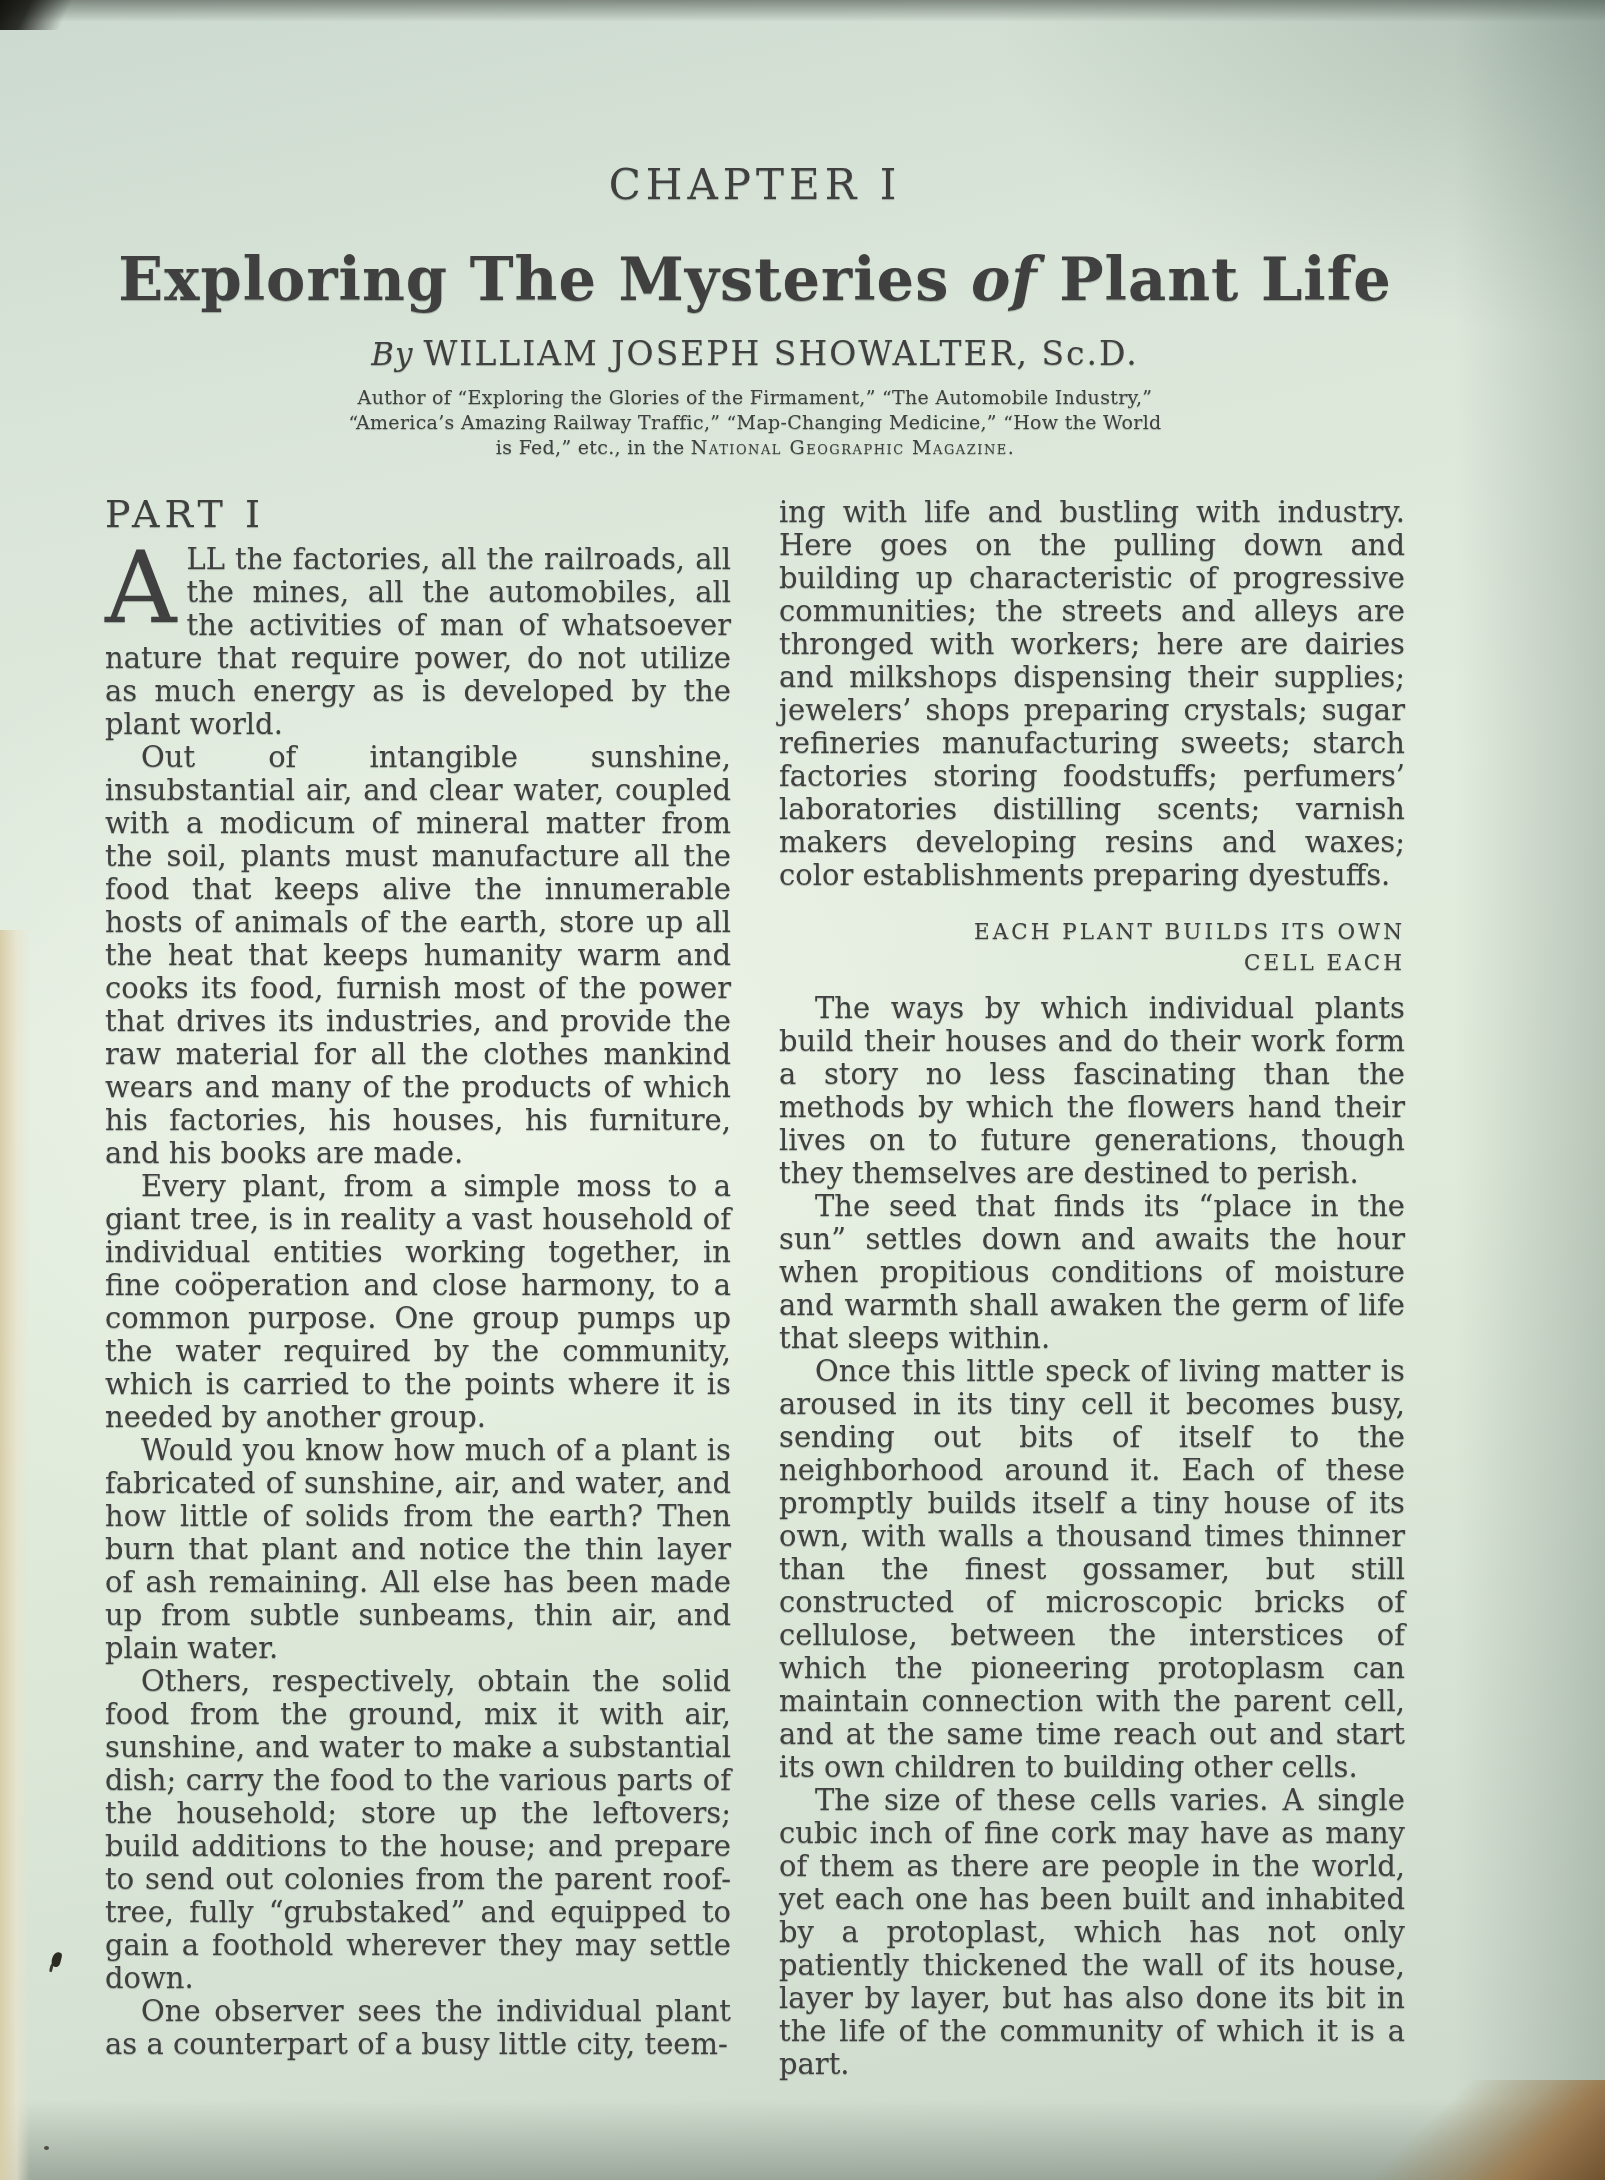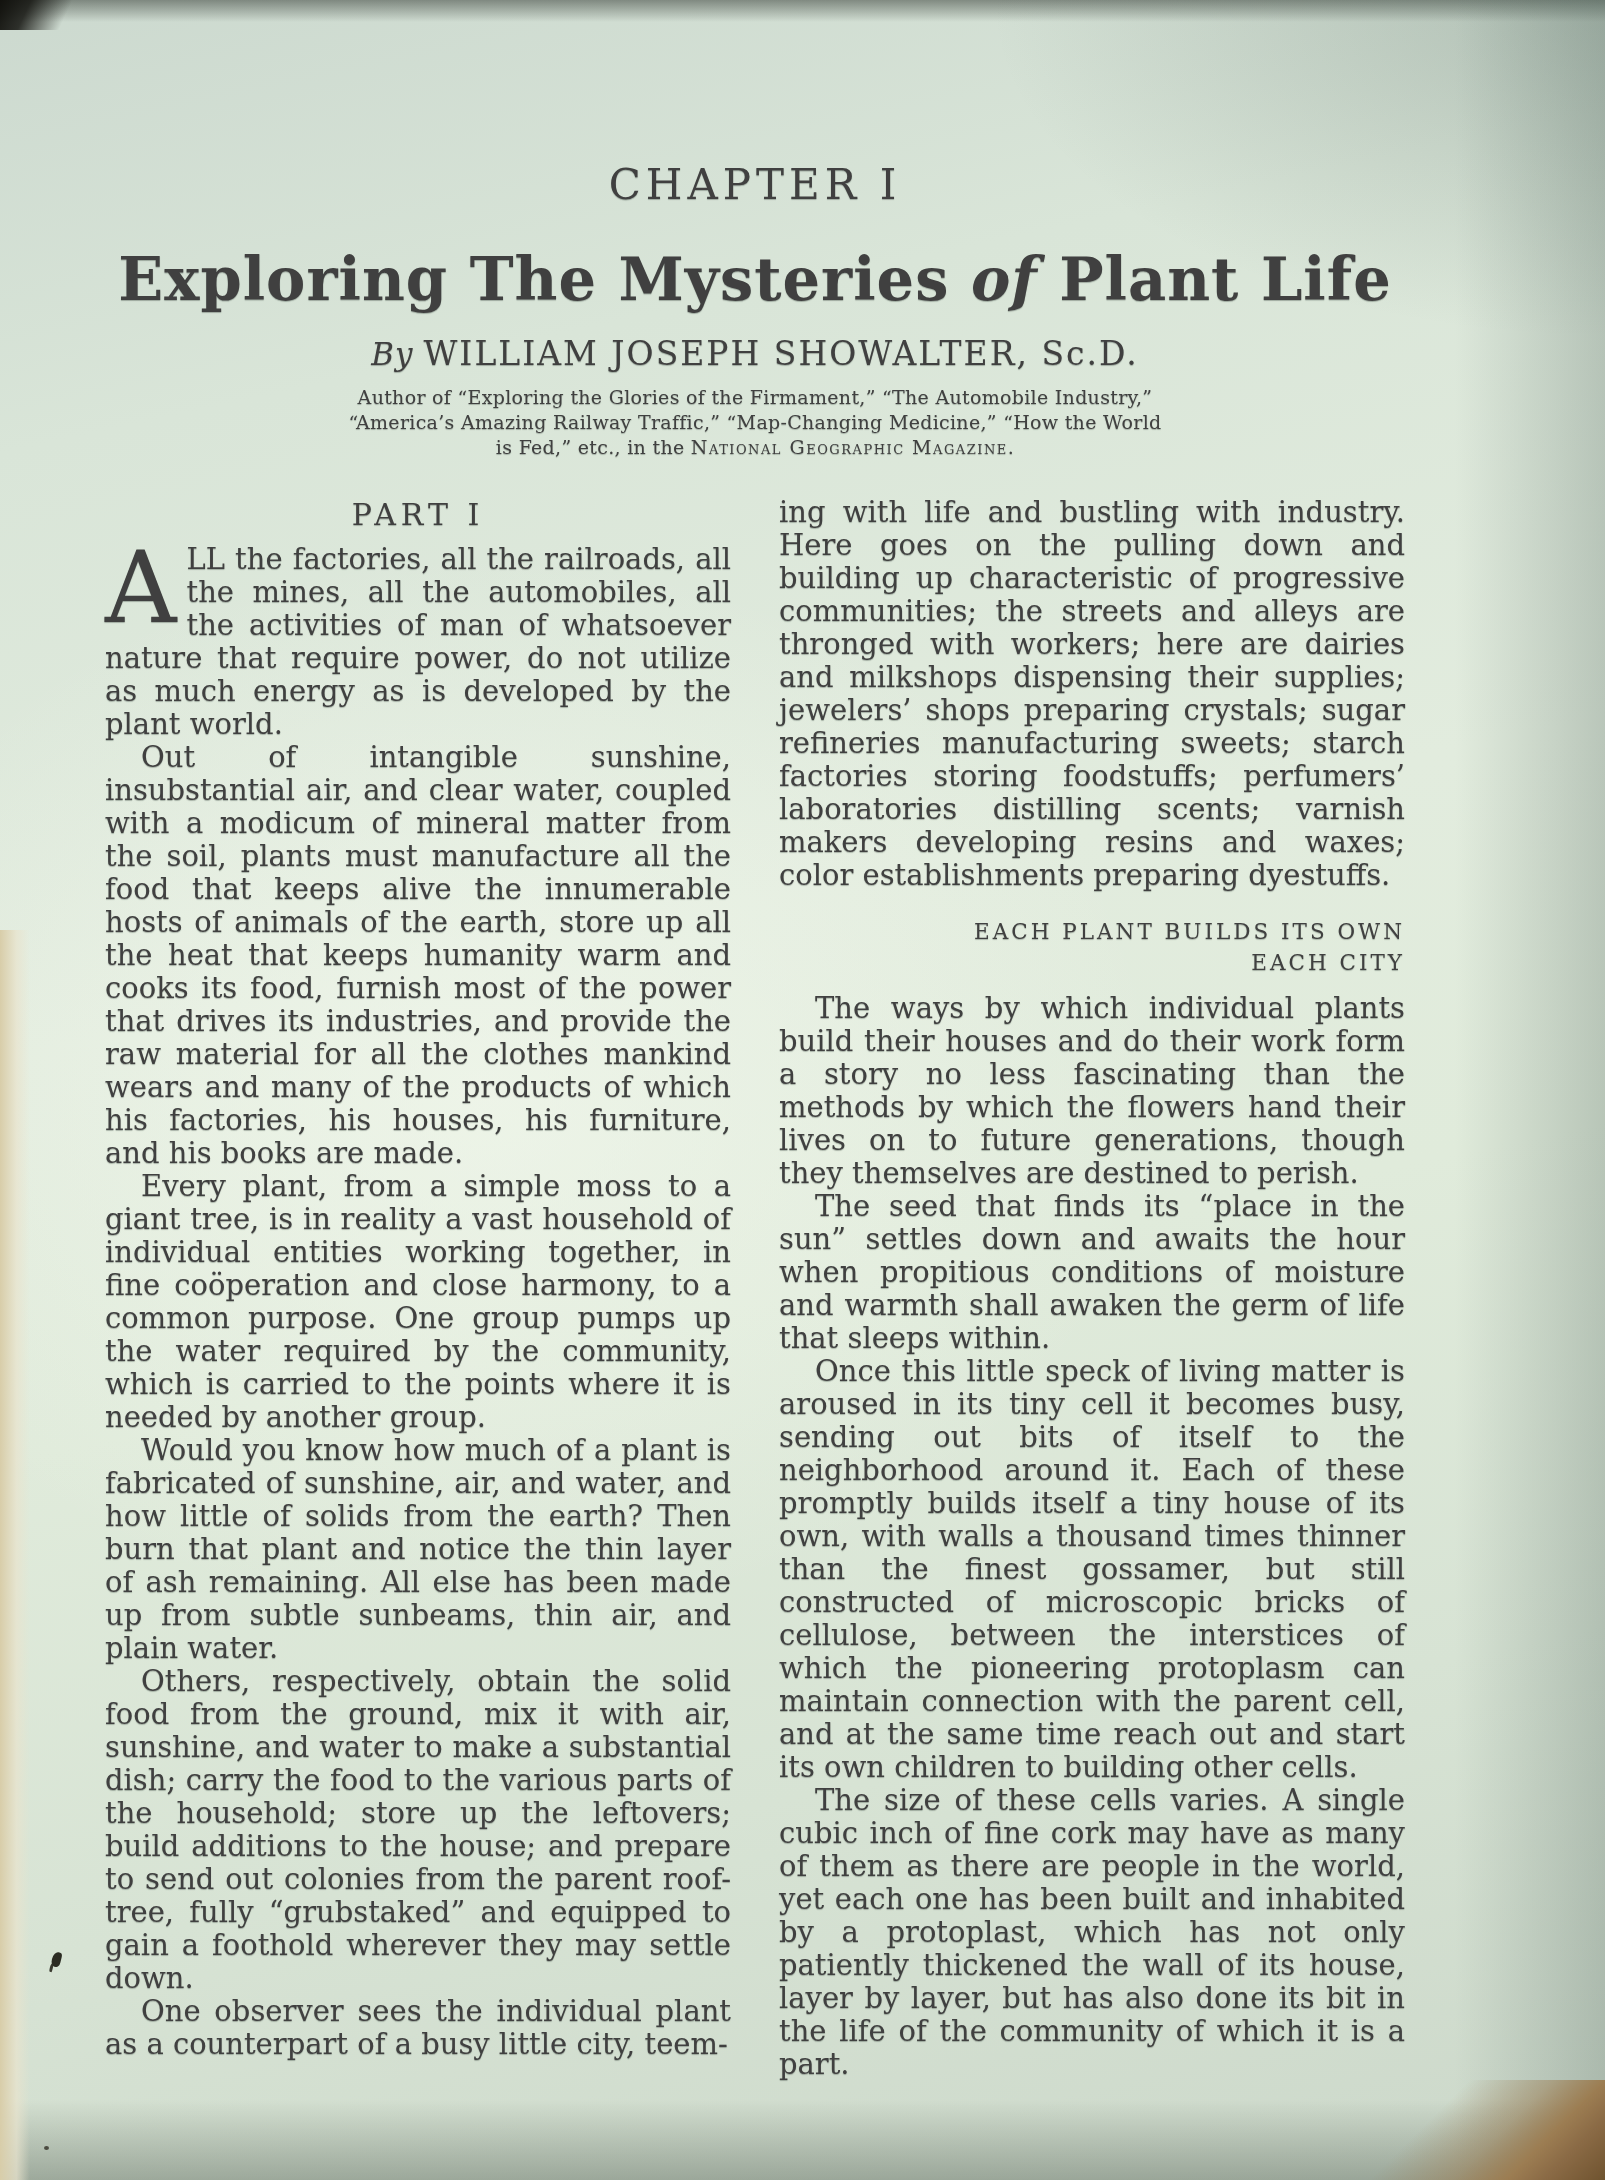--- a/index.html
+++ b/index.html
@@ -50,21 +50,21 @@
   .credits { text-align: center; margin-top: 12px; font-size: 19px; line-height: 25px; letter-spacing: 0.3px; }
   .sc { font-variant: small-caps; letter-spacing: 1.5px; }
 
   .columns { display: flex; gap: 48px; margin-top: 36px; text-align: justify;
     font-size: 29px; line-height: 33px; }
   .col { flex: 1; min-width: 0; }
   .col p { margin: 0; text-indent: 36px; }
   .col p.first, .col p.noindent { text-indent: 0; }
   .dropcap { float: left; font-size: 99px; line-height: 80px; padding: 5px 10px 0 0; }
 
-  .part { text-align: center; font-size: 30px; font-weight: normal; letter-spacing: 5px; margin: 2px 0 12px; }
+  .part { font-size: 38px; font-weight: normal; letter-spacing: 5px; margin: 2px 0 12px; }
   .section-head { text-align: center; font-size: 25px; font-weight: normal; font-variant: small-caps;
     letter-spacing: 2.5px; margin: 0 0 18px; }
   .subhead { text-align: right; font-size: 21.5px; font-weight: normal; letter-spacing: 3px;
     line-height: 31px; margin: 24px 0 14px; }
 </style>
 </head>
 <body>
 
 <div class="scan-root">
   <div class="page-surface"></div>
@@ -97,21 +97,21 @@
         <p class="first"><span class="dropcap">A</span><span>LL the factories, all the railroads, all the mines, all the automobiles, all the activities of man of whatsoever nature that require power, do not utilize as much energy as is developed by the plant world.</span></p>
         <p>Out of intangible sunshine, insubstantial air, and clear water, coupled with a modicum of mineral matter from the soil, plants must manufacture all the food that keeps alive the innumerable hosts of animals of the earth, store up all the heat that keeps humanity warm and cooks its food, furnish most of the power that drives its industries, and provide the raw material for all the clothes mankind wears and many of the products of which his factories, his houses, his furniture, and his books are made.</p>
         <p>Every plant, from a simple moss to a giant tree, is in reality a vast household of individual entities working together, in fine coöperation and close harmony, to a common purpose.  One group pumps up the water required by the community, which is carried to the points where it is needed by another group.</p>
         <p>Would you know how much of a plant is fabricated of sunshine, air, and water, and how little of solids from the earth? Then burn that plant and notice the thin layer of ash remaining.  All else has been made up from subtle sunbeams, thin air, and plain water.</p>
         <p>Others, respectively, obtain the solid food from the ground, mix it with air, sunshine, and water to make a substantial dish; carry the food to the various parts of the household; store up the leftovers; build additions to the house; and prepare to send out colonies from the parent roof-tree, fully “grubstaked” and equipped to gain a foothold wherever they may settle down.</p>
         <p>One observer sees the individual plant as a counterpart of a busy little city, teem-</p>
       </section>
 
       <section class="col">
         <p class="noindent">ing with life and bustling with industry. Here goes on the pulling down and building up characteristic of progressive communities; the streets and alleys are thronged with workers; here are dairies and milkshops dispensing their supplies; jewelers’ shops preparing crystals; sugar refineries manufacturing sweets; starch factories storing foodstuffs; perfumers’ laboratories distilling scents; varnish makers developing resins and waxes; color establishments preparing dyestuffs.</p>
-        <h4 class="subhead"><span>EACH PLANT BUILDS ITS OWN</span><br><span>EACH CITY</span></h4>
+        <h4 class="subhead"><span>EACH PLANT BUILDS ITS OWN</span><br><span>CELL EACH</span></h4>
         <p>The ways by which individual plants build their houses and do their work form a story no less fascinating than the methods by which the flowers hand their lives on to future generations, though they themselves are destined to perish.</p>
         <p>The seed that finds its “place in the sun” settles down and awaits the hour when propitious conditions of moisture and warmth shall awaken the germ of life that sleeps within.</p>
         <p>Once this little speck of living matter is aroused in its tiny cell it becomes busy, sending out bits of itself to the neighborhood around it.  Each of these promptly builds itself a tiny house of its own, with walls a thousand times thinner than the finest gossamer, but still constructed of microscopic bricks of cellulose, between the interstices of which the pioneering protoplasm can maintain connection with the parent cell, and at the same time reach out and start its own children to building other cells.</p>
         <p>The size of these cells varies.  A single cubic inch of fine cork may have as many of them as there are people in the world, yet each one has been built and inhabited by a protoplast, which has not only patiently thickened the wall of its house, layer by layer, but has also done its bit in the life of the community of which it is a part.</p>
       </section>
     </div>
   </main>
 </div>
 
 </body></html>

